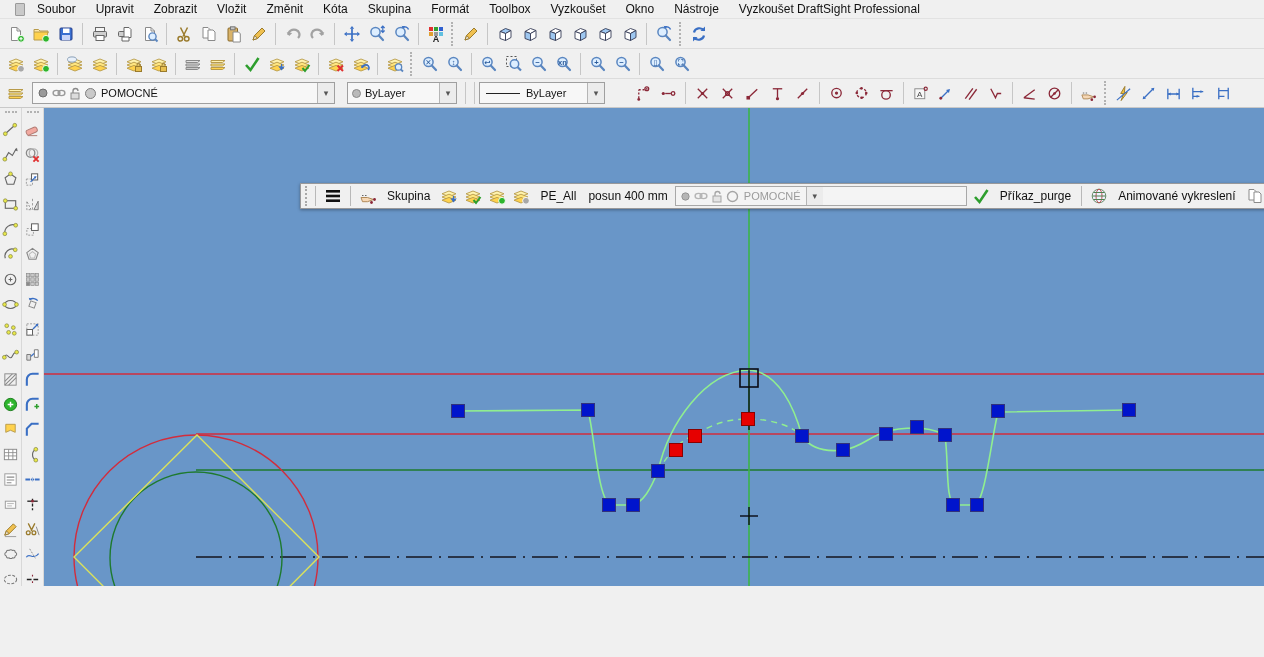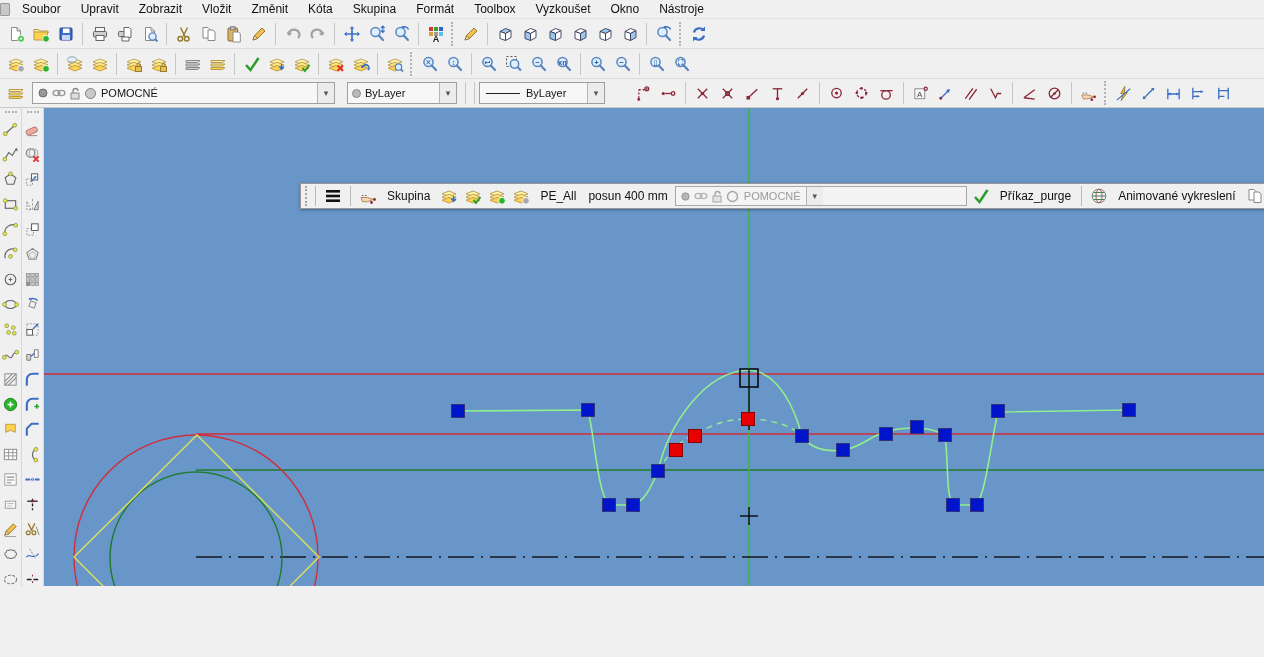--- a/index.html
+++ b/index.html
@@ -1,19 +1,19 @@
 <!DOCTYPE html>
 <html><head>
 <meta charset="utf-8">
 <style>
   *{box-sizing:border-box;margin:0;padding:0}
   html,body{width:1264px;height:657px;overflow:hidden}
   body{font-family:"Liberation Sans","DejaVu Sans",sans-serif;background:#f0f0f0;position:relative;font-size:12px;color:#111}
   
-  .menubar{height:19px;display:flex;align-items:center;background:#f0f0f0;border-bottom:1px solid #e2e2e2;padding-left:0}
+  .menubar{height:19px;display:flex;align-items:center;background:#f0f0f0;border-bottom:1px solid #e2e2e2;padding-left:15px}
   .appicon{width:10px;height:13px;margin-right:2px;background:#c9c9c9;border:1px solid #9a9a9a;border-radius:1px}
   .menu-item{padding:0 10px;height:19px;display:flex;align-items:center;cursor:default;white-space:nowrap}
   
   .tb{height:30px;display:flex;align-items:center;background:#f0f0f0;border-bottom:1px solid #dcdcdc;padding-left:3px}
   .ti{width:25px;height:26px;display:flex;align-items:center;justify-content:center;border-radius:2px;flex:0 0 auto}
   .tsep{width:1px;height:22px;background:#c6c6c6;margin:0 4px;flex:0 0 auto}
   .thandle{width:0;height:24px;border-left:2px dotted #b2b2b2;margin:0 5px 0 3px;flex:0 0 auto}
   
   .props{height:29px;display:flex;align-items:center;background:#f0f0f0;border-bottom:1px solid #c9c9c9;padding-left:3px;gap:4px}
   .combo{height:22px;background:#f7f7f7;border:1px solid #9f9f9f;display:flex;align-items:center;font-size:11px;padding-left:4px;gap:4px;flex:0 0 auto}
@@ -49,20 +49,21 @@
       <span class="menu-item">Zobrazit</span>
       <span class="menu-item">Vložit</span>
       <span class="menu-item">Změnit</span>
       <span class="menu-item">Kóta</span>
       <span class="menu-item">Skupina</span>
       <span class="menu-item">Formát</span>
       <span class="menu-item">Toolbox</span>
       <span class="menu-item">Vyzkoušet</span>
       <span class="menu-item">Okno</span>
       <span class="menu-item">Nástroje</span>
+      <span class="menu-item">Vyzkoušet DraftSight Professional</span>
     </span>
 </div>
 
 <div class="tb" id="tb-standard">
     <span class="ti">
       <svg width="18" height="18" viewBox="0 0 18 18">
         <path d="M4.5 2.5h5.5l3.5 3.5v9.5h-9z" fill="#fff" stroke="#8a8a8a"></path>
         <path d="M10 2.5V6h3.5" fill="none" stroke="#8a8a8a"></path>
         <circle cx="14" cy="13.8" r="3.4" fill="#2db52d" stroke="#fff" stroke-width="0.9"></circle>
         <path d="M12.3 13.8h3.4M14 12.1v3.4" stroke="#fff" stroke-width="1.1"></path>

